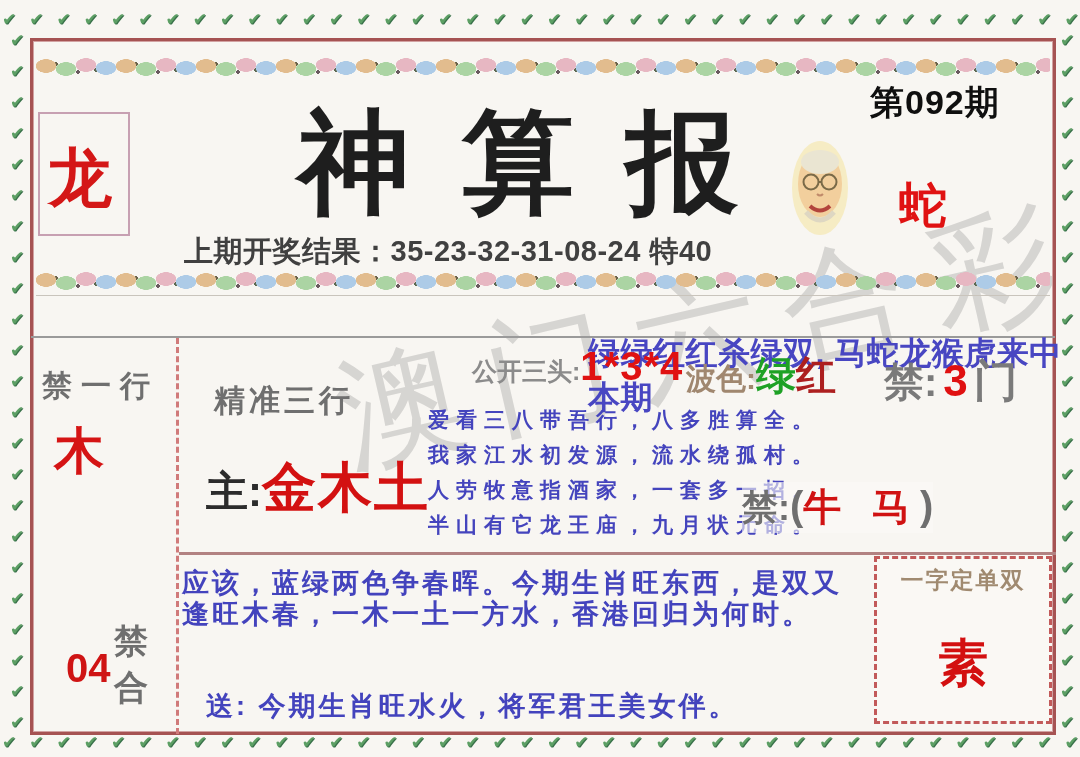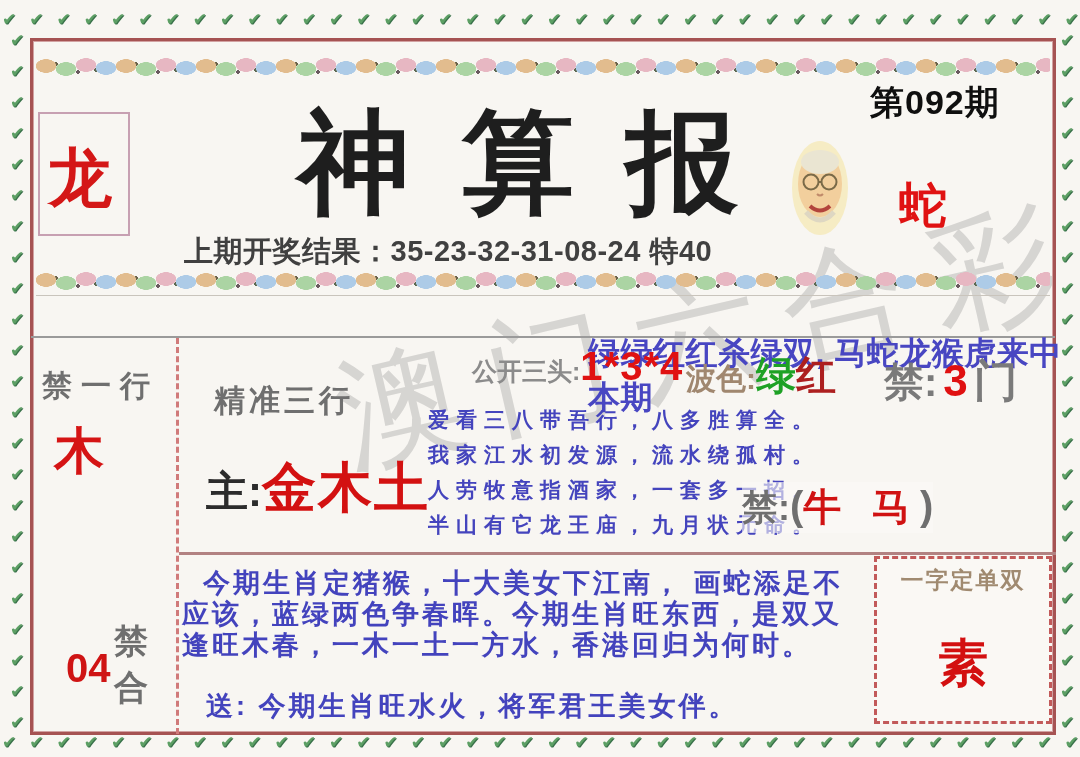--- a/index.html
+++ b/index.html
@@ -199,21 +199,20 @@
   </div>
 
   <div class="ban-pair" data-name="ban-animals-row">
     <span class="lab" data-name="ban-animals-label">禁:</span>
     <span class="paren" data-name="paren-open">(</span>
     <span class="val" data-name="ban-animals-value">牛 马</span>
     <span class="paren" data-name="paren-close">)</span>
   </div>
 
   <div class="para" data-name="bottom-paragraph">
-    <div data-name="paragraph-line-1">  今期生肖定猪猴，十大美女下江南， 画蛇添足不</div>
     <div data-name="paragraph-line-2">应该，蓝绿两色争春晖。今期生肖旺东西，是双又</div>
     <div data-name="paragraph-line-3">逢旺木春，一木一土一方水，香港回归为何时。</div>
   </div>
   <div class="gift" data-name="gift-line">送: 今期生肖旺水火，将军君王美女伴。</div>
 
   <div class="sd-box" data-name="single-double-box">
     <span class="lab" data-name="single-double-label">一字定单双</span>
     <span class="val" data-name="single-double-value">素</span>
   </div>
 

